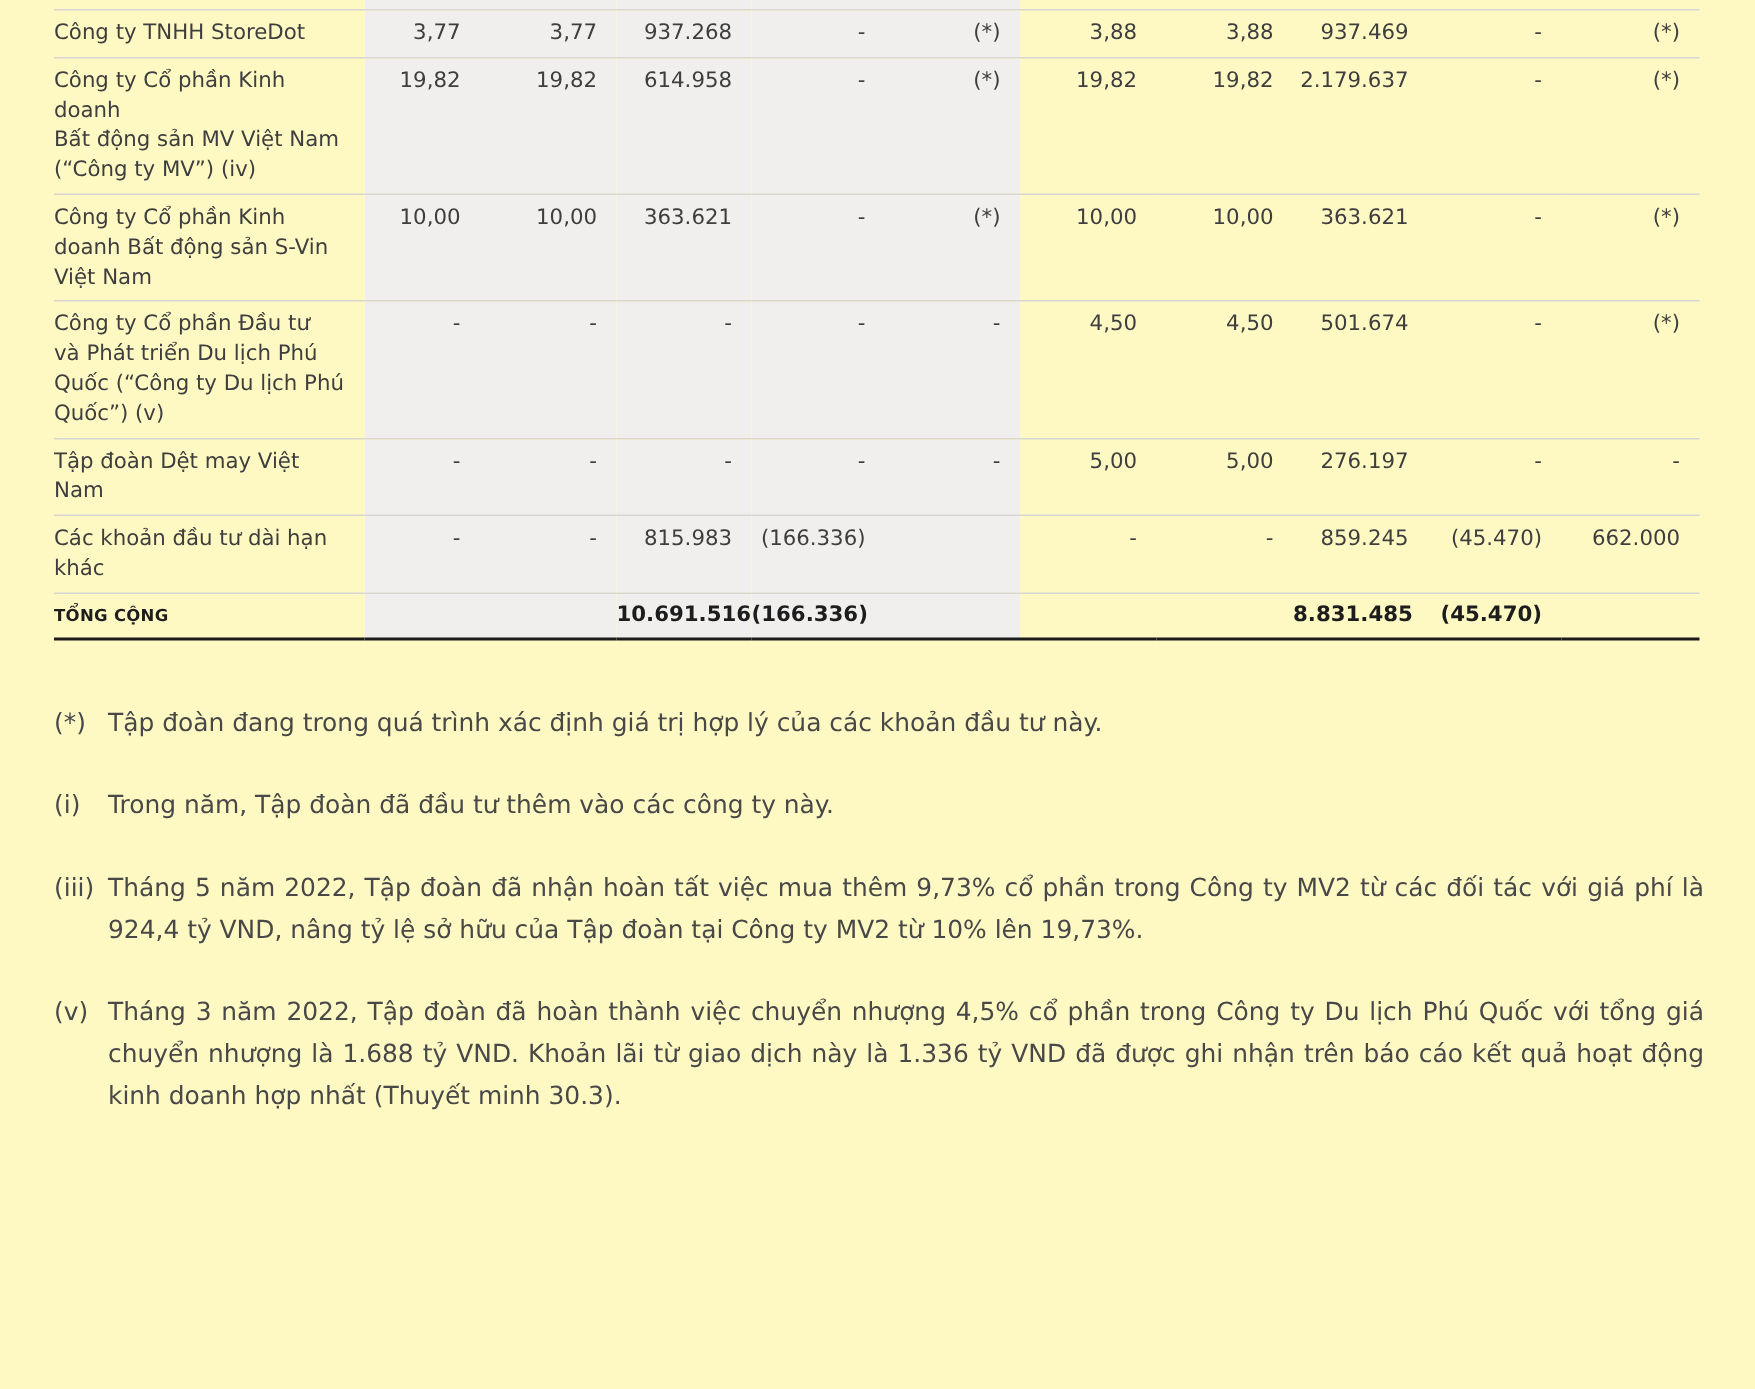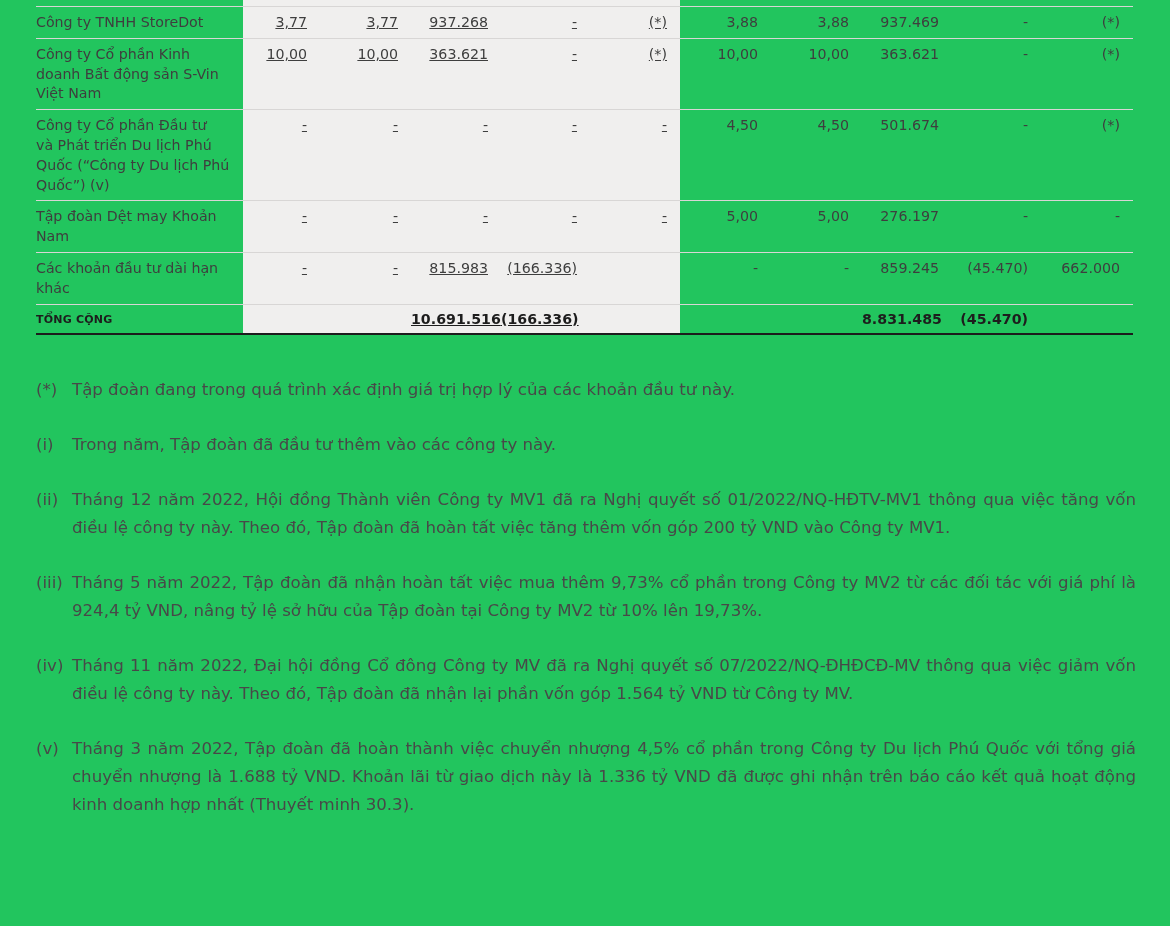--- a/index.html
+++ b/index.html
@@ -8,21 +8,21 @@
     background: #ffffff;
     width: 1170px;
     height: 926px;
     overflow: hidden;
     font-family: "DejaVu Sans", "Liberation Sans", sans-serif;
   }
   .page {
     position: relative;
     width: 1170px;
     height: 926px;
-    background: #22c55e;
+    background: #fef9c3;
   }
 
   
   table.inv {
     border-collapse: collapse;
     table-layout: fixed;
     width: 1097px;
     margin-left: 36px;
     font-size: 14.2px;
     color: #3e3e3e;
@@ -33,21 +33,21 @@
     padding: 6px 13px 5px 0;
     line-height: 19.8px;
     text-align: right;
     overflow: hidden;
   }
   table.inv td.name {
     text-align: left;
     padding-right: 6px;
     white-space: pre-line;
   }
-  table.inv td.shaded { background: #f0efee; text-decoration: underline; }
+  table.inv td.shaded { background: #f0efee; }
   tr.partial td {
     padding: 0;
     height: 6px;
     line-height: 6px;
   }
   tr.total td {
     font-weight: bold;
     color: #1d1d1d;
     border-bottom: 2.5px solid #1c1c1c;
     padding-top: 5px;
@@ -118,20 +118,35 @@
           <td class="num shaded">937.268</td>
           <td class="num shaded">-</td>
           <td class="num shaded">(*)</td>
           <td class="num">3,88</td>
           <td class="num">3,88</td>
           <td class="num">937.469</td>
           <td class="num">-</td>
           <td class="num">(*)</td>
         </tr>
         <tr>
+          <td class="name">Công ty Cổ phần Kinh doanh
+Bất động sản MV Việt Nam
+(“Công ty MV”) (iv)</td>
+          <td class="num shaded">19,82</td>
+          <td class="num shaded">19,82</td>
+          <td class="num shaded">614.958</td>
+          <td class="num shaded">-</td>
+          <td class="num shaded">(*)</td>
+          <td class="num">19,82</td>
+          <td class="num">19,82</td>
+          <td class="num">2.179.637</td>
+          <td class="num">-</td>
+          <td class="num">(*)</td>
+        </tr>
+        <tr>
           <td class="name">Công ty Cổ phần Kinh
 doanh Bất động sản S-Vin
 Việt Nam</td>
           <td class="num shaded">10,00</td>
           <td class="num shaded">10,00</td>
           <td class="num shaded">363.621</td>
           <td class="num shaded">-</td>
           <td class="num shaded">(*)</td>
           <td class="num">10,00</td>
           <td class="num">10,00</td>
@@ -149,21 +164,21 @@
           <td class="num shaded">-</td>
           <td class="num shaded">-</td>
           <td class="num shaded">-</td>
           <td class="num">4,50</td>
           <td class="num">4,50</td>
           <td class="num">501.674</td>
           <td class="num">-</td>
           <td class="num">(*)</td>
         </tr>
         <tr>
-          <td class="name">Tập đoàn Dệt may Khoản Nam</td>
+          <td class="name">Tập đoàn Dệt may Việt Nam</td>
           <td class="num shaded">-</td>
           <td class="num shaded">-</td>
           <td class="num shaded">-</td>
           <td class="num shaded">-</td>
           <td class="num shaded">-</td>
           <td class="num">5,00</td>
           <td class="num">5,00</td>
           <td class="num">276.197</td>
           <td class="num">-</td>
           <td class="num">-</td>
@@ -201,30 +216,22 @@
   <section class="footnotes" id="footnotes">
       <div class="footnote">
         <span class="fn-label">(*)</span>
         <div class="fn-text">Tập đoàn đang trong quá trình xác định giá trị hợp lý của các khoản đầu tư này.</div>
       </div>
       <div class="footnote">
         <span class="fn-label">(i)</span>
         <div class="fn-text">Trong năm, Tập đoàn đã đầu tư thêm vào các công ty này.</div>
       </div>
       <div class="footnote">
-        <span class="fn-label">(ii)</span>
-        <div class="fn-text">Tháng 12 năm 2022, Hội đồng Thành viên Công ty MV1 đã ra Nghị quyết số 01/2022/NQ-HĐTV-MV1 thông qua việc tăng vốn điều lệ công ty này. Theo đó, Tập đoàn đã hoàn tất việc tăng thêm vốn góp 200 tỷ VND vào Công ty MV1.</div>
-      </div>
-      <div class="footnote">
         <span class="fn-label">(iii)</span>
         <div class="fn-text">Tháng 5 năm 2022, Tập đoàn đã nhận hoàn tất việc mua thêm 9,73% cổ phần trong Công ty MV2 từ các đối tác với giá phí là 924,4 tỷ VND, nâng tỷ lệ sở hữu của Tập đoàn tại Công ty MV2 từ 10% lên 19,73%.</div>
       </div>
       <div class="footnote">
-        <span class="fn-label">(iv)</span>
-        <div class="fn-text">Tháng 11 năm 2022, Đại hội đồng Cổ đông Công ty MV đã ra Nghị quyết số 07/2022/NQ-ĐHĐCĐ-MV thông qua việc giảm vốn điều lệ công ty này. Theo đó, Tập đoàn đã nhận lại phần vốn góp 1.564 tỷ VND từ Công ty MV.</div>
-      </div>
-      <div class="footnote">
         <span class="fn-label">(v)</span>
         <div class="fn-text">Tháng 3 năm 2022, Tập đoàn đã hoàn thành việc chuyển nhượng 4,5% cổ phần trong Công ty Du lịch Phú Quốc với tổng giá chuyển nhượng là 1.688 tỷ VND. Khoản lãi từ giao dịch này là 1.336 tỷ VND đã được ghi nhận trên báo cáo kết quả hoạt động kinh doanh hợp nhất (Thuyết minh 30.3).</div>
       </div>
     </section>
 
 </div>
 
 </body></html>

